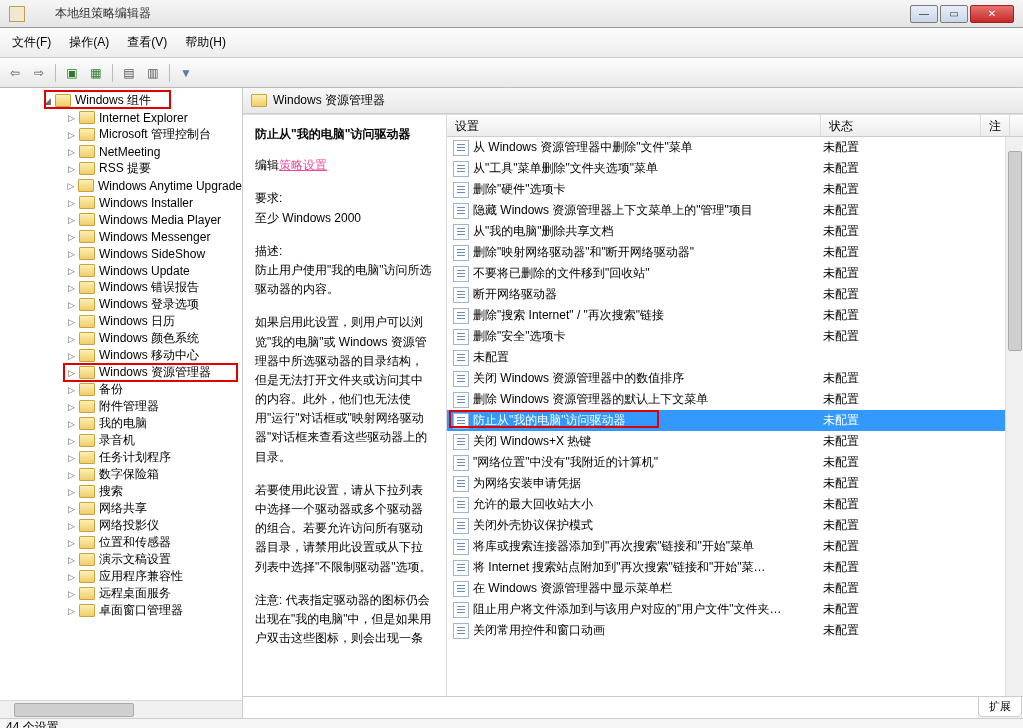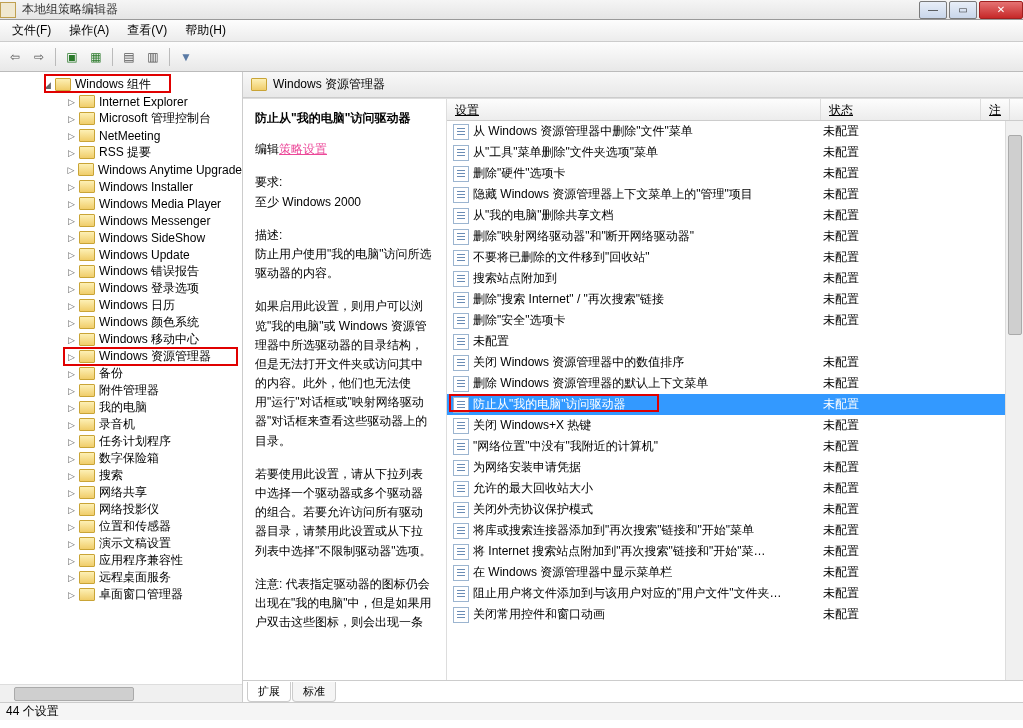--- a/index.html
+++ b/index.html
@@ -1,25 +1,25 @@
 <!DOCTYPE html>
 <html><head>
 <meta charset="utf-8">
 <style>
 * { margin: 0; padding: 0; box-sizing: border-box; font-family: "Microsoft YaHei", "Segoe UI", sans-serif; font-size: 12px; }
 body { background: #fff; overflow: hidden; width: 1023px; height: 728px; }
 
-.titlebar { height: 20px; background: linear-gradient(to bottom, #f5f5f5, #e5e5e5); border-bottom: 1px solid #999; display: flex; align-items: center; padding: 0 0; position: relative; }
+.titlebar { height: 28px; background: linear-gradient(to bottom, #f5f5f5, #e5e5e5); border-bottom: 1px solid #999; display: flex; align-items: center; padding: 0 9px; position: relative; gap: 24px; }
 .titlebar .icon { width: 16px; height: 16px; background: #f0e8d0; border: 1px solid #c0a050; margin-right: 6px; }
 .titlebar .title { color: #333; flex: 1; }
 .winbtns { display: flex; gap: 2px; }
 .winbtn { width: 28px; height: 18px; border: 1px solid #7a7a7a; background: linear-gradient(to bottom,#e8eef8,#c9d6ea); display: flex; align-items: center; justify-content: center; font-size: 10px; color: #333; border-radius: 2px; cursor: default; }
 .winbtn.close { background: linear-gradient(to bottom,#e57373,#c62828); color:#fff; border-color:#a02020; width: 44px; }
 
-.menubar { height: 22px; background: linear-gradient(to bottom,#fdfdfd,#ececec); border-bottom: 1px solid #ccc; display: flex; align-items: center; padding: 0 4px; gap: 2px; }
+.menubar { height: 30px; background: linear-gradient(to bottom,#fdfdfd,#ececec); border-bottom: 1px solid #ccc; display: flex; align-items: center; padding: 0 4px; gap: 2px; }
 .menuitem { padding: 2px 8px; cursor: default; }
 
 .toolbar { height: 30px; background: linear-gradient(to bottom,#fdfdfd,#e8e8e8); border-bottom: 1px solid #bbb; display: flex; align-items: center; padding: 0 4px; gap: 2px; }
 .tbtn { width: 22px; height: 22px; border: 1px solid transparent; display: flex; align-items: center; justify-content: center; font-size: 12px; color: #555; cursor: default; }
 .tsep { width: 1px; height: 18px; background: #bbb; margin: 0 3px; }
 
 .body { display: flex; height: 630px; }
 .tree-pane { width: 243px; border-right: 1px solid #ccc; overflow: hidden; position: relative; }
 .tree-scroll { height: 612px; overflow: hidden; padding: 4px 0 0 0; }
 .tree-hscroll { height: 18px; background: #f0f0f0; border-top:1px solid #ddd; display:flex; align-items:center; }
@@ -38,37 +38,37 @@
 .path-header .folder { width: 16px; height: 13px; background: linear-gradient(to bottom,#fdf0b5,#f0cd6a); border:1px solid #c9a436; border-radius:1px; }
 
 .right-body { flex: 1; display: flex; border-top: 1px solid #ddd; overflow:hidden; }
 .desc-pane { width: 204px; border-right: 1px solid #ddd; padding: 10px 12px; overflow: hidden; line-height: 1.6; }
 .desc-pane .setting-title { font-weight: bold; margin-bottom: 12px; }
 .desc-pane a { color: #ec4899; text-decoration: underline; }
 .desc-pane p { margin-bottom: 14px; }
 
 .list-pane { flex: 1; overflow: hidden; position: relative; }
 .list-header { height: 22px; background: linear-gradient(to bottom,#fdfdfd,#ececec); border-bottom: 1px solid #ccc; display: flex; }
-.list-header .col { padding: 3px 8px; border-right: 1px solid #ddd; text-decoration: underline; }
+.list-header .col { padding: 3px 8px; border-right: 1px solid #ddd; }
 .col-setting { width: 374px; }
 .col-state { width: 160px; }
 .list-rows { overflow-y: auto; }
 .list-row { height: 21px; display: flex; align-items: center; cursor: default; position: relative; }
 .list-row .ricon { width: 16px; height: 16px; margin: 0 4px 0 6px; background: #fff; border: 1px solid #9cb5d0; display: flex; align-items: center; justify-content: center; flex-shrink: 0; }
 .list-row .ricon::before { content: ""; width: 8px; height: 8px; background: repeating-linear-gradient(to bottom, #6a8cb5 0 1px, transparent 1px 3px); }
 .list-row .rtxt { width: 350px; white-space: nowrap; overflow: hidden; text-overflow: ellipsis; }
 .list-row .rstate { width: 160px; }
 .list-row.selected { background: #3399ff; color: #fff; }
 .list-row.selected .ricon { background:#fff; }
 .hl-red-row { border: 2px solid #e00000; position: absolute; left: 2px; width: 210px; height: 18px; pointer-events:none; }
 
 .right-scroll-v { position:absolute; right:0; top:22px; bottom:0; width:18px; background:#f0f0f0; border-left:1px solid #ddd; }
 .right-scroll-v .thumb { width:14px; height:200px; margin:14px 2px 0; background:#cfcfcf; border:1px solid #aaa; border-radius:2px; }
 
-.tabs-footer { height: 22px; border-top: 1px solid #ccc; display: flex; align-items: flex-end; padding-left: 4px; background:#fff; }
+.tabs-footer { height: 22px; border-top: 1px solid #ccc; display: flex; align-items: flex-end; padding-left: 4px; background:#fff;flex-direction:column; }
 .tab { padding: 2px 10px; border: 1px solid #ccc; border-top: none; border-radius: 0 0 4px 4px; margin-right: 1px; background: #f5f5f5; font-size:11px; cursor:default; }
 .tab.active { background: #fff; }
 
 .statusbar { height: 18px; border-top: 1px solid #ccc; background: #f5f5f5; display: flex; align-items: flex-start; padding: 0 6px; }
 </style>
 </head>
 <body>
 
 <div class="titlebar">
   <div class="icon"></div>
@@ -331,21 +331,21 @@
               <span class="rtxt">删除"映射网络驱动器"和"断开网络驱动器"</span>
               <span class="rstate">未配置</span>
             </div>
             <div class="list-row">
               <span class="ricon"></span>
               <span class="rtxt">不要将已删除的文件移到"回收站"</span>
               <span class="rstate">未配置</span>
             </div>
             <div class="list-row">
               <span class="ricon"></span>
-              <span class="rtxt">搜索站点附加到</span>
+              <span class="rtxt">断开网络驱动器</span>
               <span class="rstate">未配置</span>
             </div>
             <div class="list-row">
               <span class="ricon"></span>
               <span class="rtxt">删除"搜索 Internet" / "再次搜索"链接</span>
               <span class="rstate">未配置</span>
             </div>
             <div class="list-row">
               <span class="ricon"></span>
               <span class="rtxt">删除"安全"选项卡</span>

